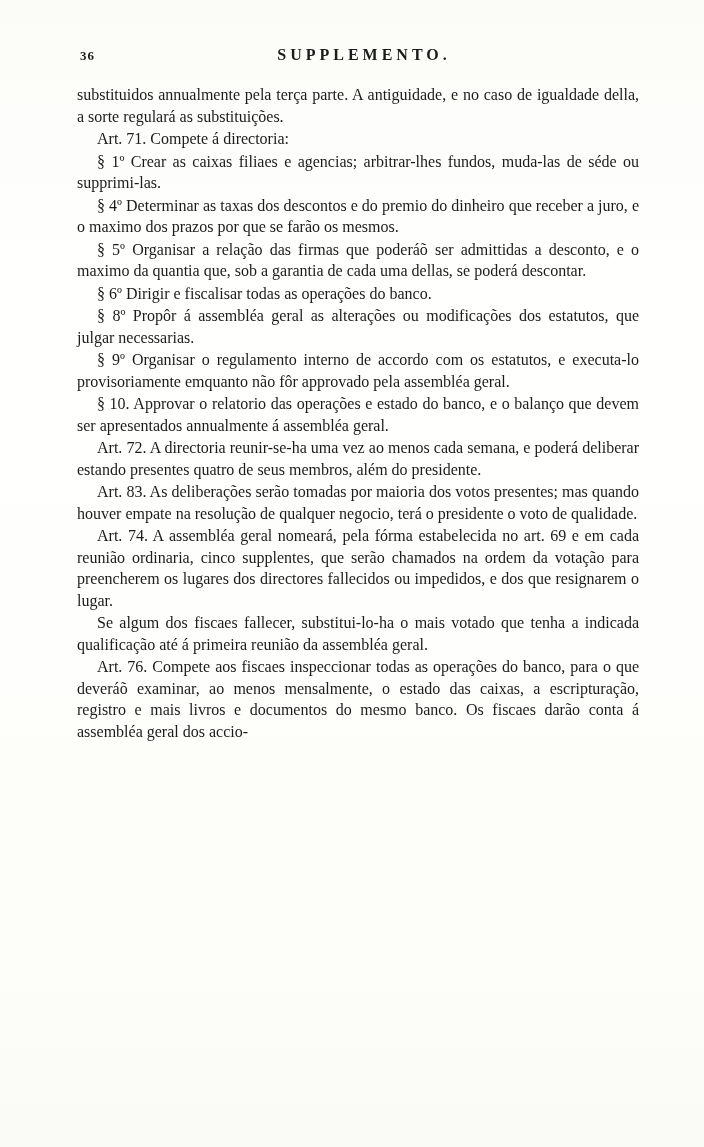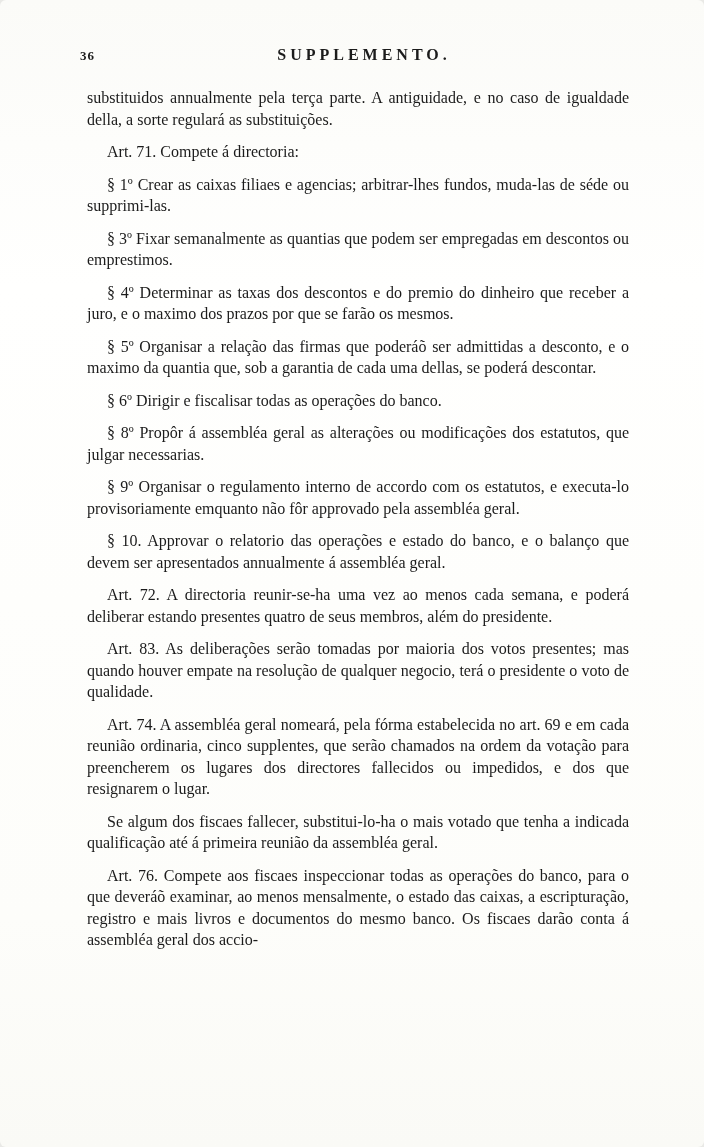--- a/index.html
+++ b/index.html
@@ -10,21 +10,20 @@
   .page {
     position: relative;
     width: 704px;
     height: 1147px;
     margin: 0 auto;
     box-sizing: border-box;
     background: linear-gradient(180deg, #fbfbf8 0%, #fffffe 25%, #fdfdfa 80%, #fafaf6 100%);
     color: #1b1b1b;
     font-family: "Liberation Serif", "DejaVu Serif", serif;
     overflow: hidden;
-    border-radius: 6px;
   }
   .page-header {
     position: relative;
     height: 30px;
     margin-top: 46px;
   }
   .page-number {
     position: absolute;
     left: 80px;
     top: 2px;
@@ -39,40 +38,39 @@
     letter-spacing: 4px;
     padding-left: 24px;
   }
   .document-body {
     margin: 8px 64px 0 76px;
     font-size: 16px;
     line-height: 21.5px;
     text-align: justify;
   }
   .para {
-    margin: 11px;
+    margin: 1px;
     padding: 0;
   }
   .para.indent {
     text-indent: 20px;
   }
 </style>
 </head>
 <body>
 
 <div class="page">
   <div class="page-header">
     <span class="page-number">36</span>
     <div class="page-title">SUPPLEMENTO.</div>
   </div>
   <div class="document-body">
       <p class="para">substituidos annualmente pela terça parte. A antiguidade, e no caso de igualdade della, a sorte regulará as substituições.</p>
       <p class="para indent">Art. 71. Compete á directoria:</p>
       <p class="para indent">§ 1º Crear as caixas filiaes e agencias; arbitrar-lhes fundos, muda-las de séde ou supprimi-las.</p>
-      <p class="para indent">§ 3º Fixar semanalmente as quantias que podem ser empregadas em descontos ou emprestimos.</p>
       <p class="para indent">§ 4º Determinar as taxas dos descontos e do premio do dinheiro que receber a juro, e o maximo dos prazos por que se farão os mesmos.</p>
       <p class="para indent">§ 5º Organisar a relação das firmas que poderáõ ser admittidas a desconto, e o maximo da quantia que, sob a garantia de cada uma dellas, se poderá descontar.</p>
       <p class="para indent">§ 6º Dirigir e fiscalisar todas as operações do banco.</p>
       <p class="para indent">§ 8º Propôr á assembléa geral as alterações ou modificações dos estatutos, que julgar necessarias.</p>
       <p class="para indent">§ 9º Organisar o regulamento interno de accordo com os estatutos, e executa-lo provisoriamente emquanto não fôr approvado pela assembléa geral.</p>
       <p class="para indent">§ 10. Approvar o relatorio das operações e estado do banco, e o balanço que devem ser apresentados annualmente á assembléa geral.</p>
       <p class="para indent">Art. 72. A directoria reunir-se-ha uma vez ao menos cada semana, e poderá deliberar estando presentes quatro de seus membros, além do presidente.</p>
       <p class="para indent">Art. 83. As deliberações serão tomadas por maioria dos votos presentes; mas quando houver empate na resolução de qualquer negocio, terá o presidente o voto de qualidade.</p>
       <p class="para indent">Art. 74. A assembléa geral nomeará, pela fórma estabelecida no art. 69 e em cada reunião ordinaria, cinco supplentes, que serão chamados na ordem da votação para preencherem os lugares dos directores fallecidos ou impedidos, e dos que resignarem o lugar.</p>
       <p class="para indent">Se algum dos fiscaes fallecer, substitui-lo-ha o mais votado que tenha a indicada qualificação até á primeira reunião da assembléa geral.</p>

